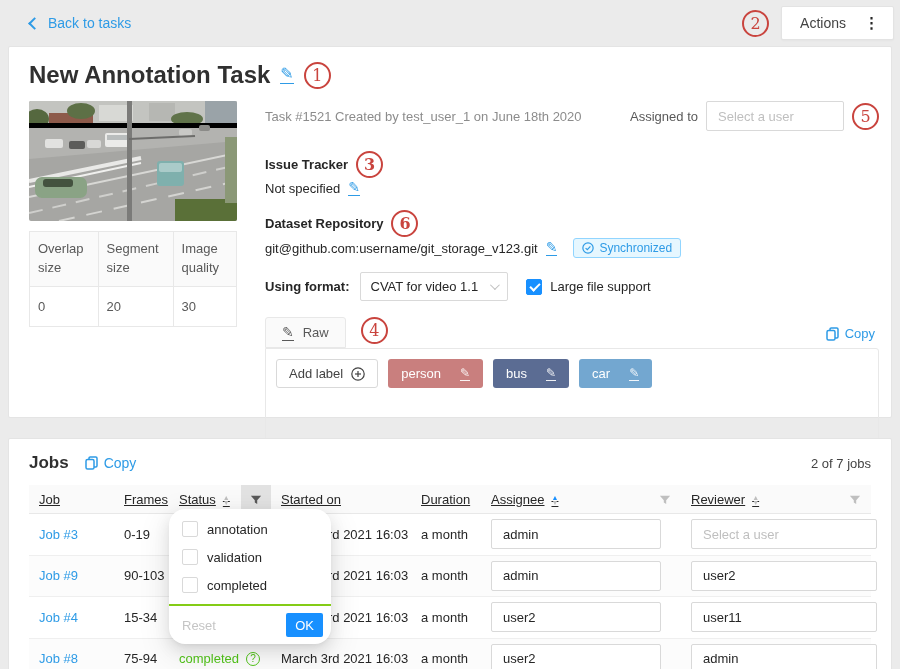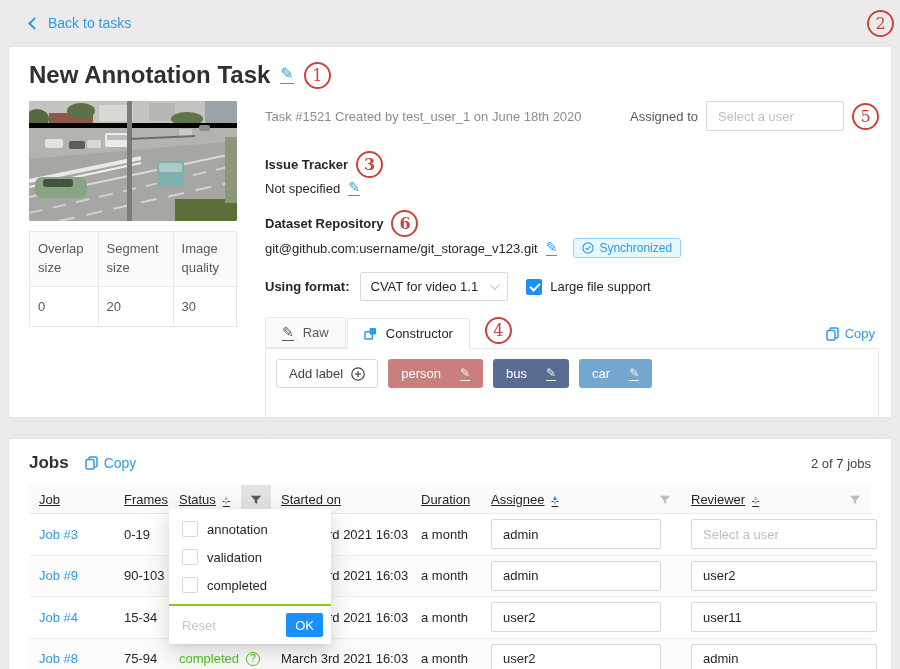--- a/index.html
+++ b/index.html
@@ -98,36 +98,40 @@
   .funnel-box { margin-left: auto; width: 30px; height: 29px; background: #e2e2e2; display: flex; align-items: center; justify-content: center; color: #595959; cursor: pointer; }
   .jt-row { height: 41.5px; border-bottom: 1px solid #efefef; color: #262626; }
   .jt-row:nth-child(odd) { background: #fcfcfc; }
   .jt-row > div { padding-left: 10px; }
   .status-ok { color: #52c41a; display: inline-flex; align-items: center; gap: 7px; font-weight: 400; }
   .q-circle { width: 14px; height: 14px; border: 1px solid #52c41a; border-radius: 50%; color: #52c41a; font-size: 10px; display: inline-flex; align-items: center; justify-content: center; cursor: pointer; }
   .user-input { width: 170px; }
   .reviewer-input { width: 186px; }
 
   
-  .filter-dd { position: absolute; left: 160px; top: 70px; width: 162px; background: #fff; border-radius: 2px; z-index: 20; box-shadow: 0 3px 6px -4px rgba(0,0,0,.12), 0 6px 16px 0 rgba(0,0,0,.10), 0 9px 28px 8px rgba(0,0,0,.06); padding-top: 6px; }
+  .filter-dd { position: absolute; left: 160px; top: 70px; width: 162px; background: #fff; border-radius: 16px; z-index: 20; box-shadow: 0 3px 6px -4px rgba(0,0,0,.12), 0 6px 16px 0 rgba(0,0,0,.10), 0 9px 28px 8px rgba(0,0,0,.06); padding-top: 6px; }
   .filter-item { display: flex; align-items: center; gap: 9px; padding: 6px 13px; cursor: pointer; }
   .filter-footer { border-top: 2px solid #84cc16; margin-top: 5px; padding: 7px 8px 7px 13px; display: flex; align-items: center; justify-content: space-between; }
   .reset-btn { color: #c5c5c5; cursor: pointer; }
   .ok-btn { background: #1890ff; color: #fff; border: none; border-radius: 2px; height: 24px; padding: 0 9px; font-size: 13px; cursor: pointer; }
 </style>
 </head>
 <body>
 
 <div class="topbar">
   <span class="back-link">
     <span class="chev-left"></span>
     <span>Back to tasks</span>
   </span>
   <span class="topbar-right">
     <span class="callout">2</span>
+    <button class="actions-btn">
+      <span>Actions</span>
+      <span class="kebab">⋮</span>
+    </button>
   </span>
 </div>
 
 <div class="card task-card">
   <div class="task-title-row">
     <span class="task-title">New Annotation Task</span>
     <span class="edit-ico title">✎</span>
     <span class="callout">1</span>
   </div>
 
@@ -236,27 +240,20 @@
           <span class="cb checked"></span>
           <span>Large file support</span>
         </span>
       </div>
 
       <div class="tabs-row">
         <span class="tab">
           <span class="edit-ico" style="border-bottom-color:#595959;">✎</span>
           <span>Raw</span>
         </span>
-        <span class="tab active">
-          <svg class="ico-svg" width="13" height="13" viewBox="0 0 14 14">
-              <rect x="1" y="5" width="8" height="8" rx="1" fill="none" stroke="#2e9be6" stroke-width="1.6"></rect>
-              <rect x="6" y="1" width="7" height="7" rx="1" fill="#2e9be6"></rect>
-            </svg>
-          <span>Constructor</span>
-        </span>
         <span class="callout tab-callout">4</span>
         <span class="copy-link link">
           <svg class="ico-svg" width="13" height="14" viewBox="0 0 13 14">
               <rect x="1" y="3.5" width="8" height="9.5" rx="1.5" fill="none" stroke="#2e9be6" stroke-width="1.5"></rect>
               <path d="M4 3.5V2.2 A1.2 1.2 0 0 1 5.2 1 H10.8 A1.2 1.2 0 0 1 12 2.2 V9.8 A1.2 1.2 0 0 1 10.8 11 H9" fill="none" stroke="#2e9be6" stroke-width="1.5"></path>
             </svg>
           <span>Copy</span>
         </span>
       </div>
 

